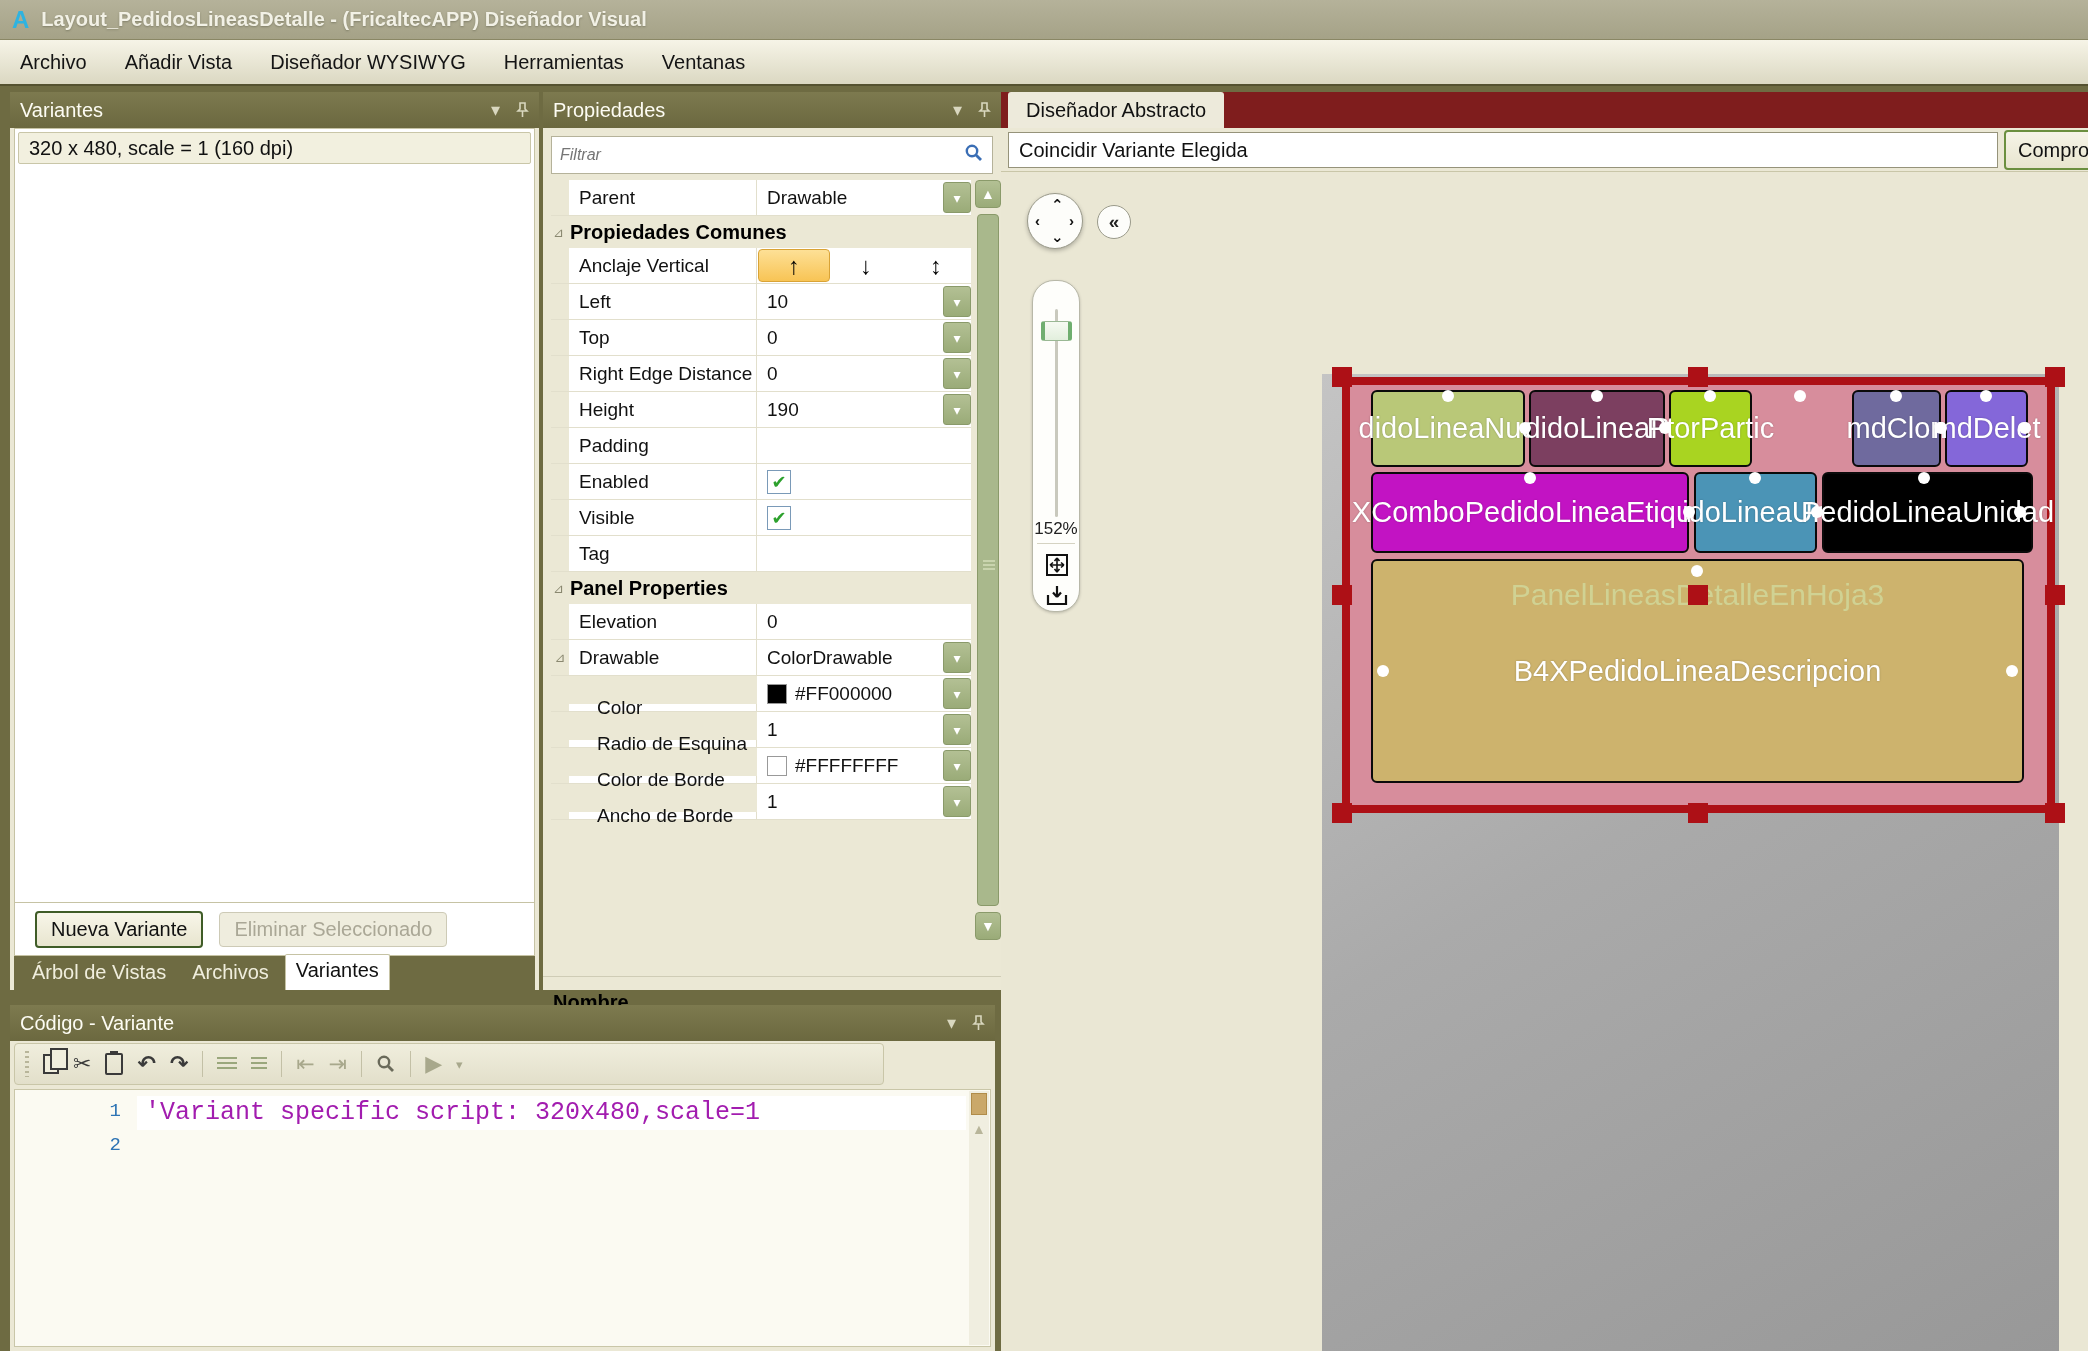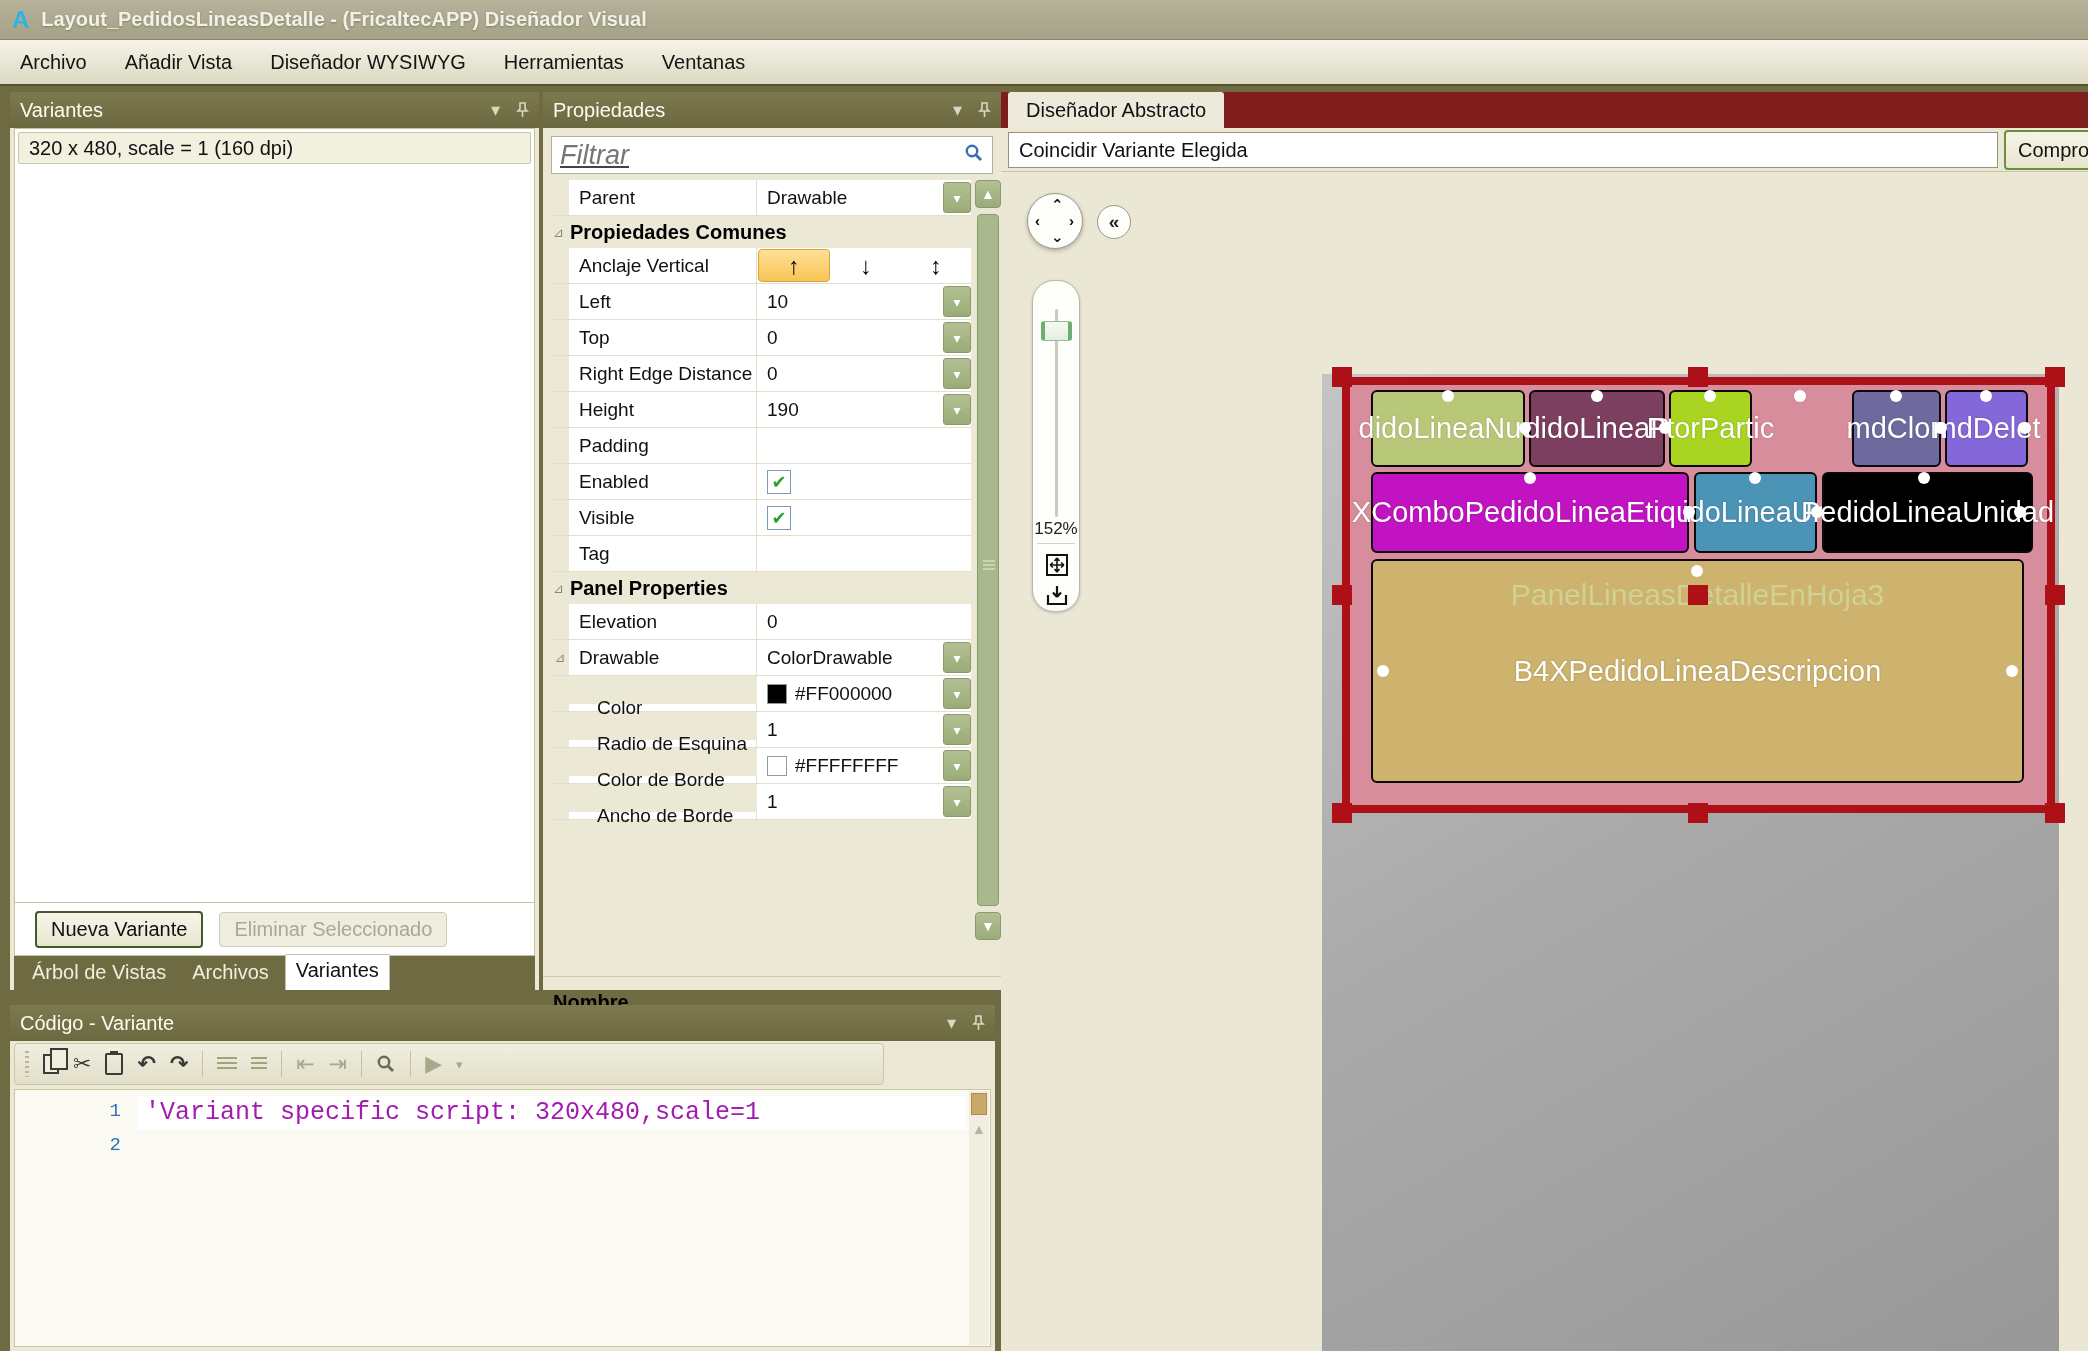--- a/index.html
+++ b/index.html
@@ -38,22 +38,22 @@
   .btn { font-size:20px; padding:5px 14px; border-radius:4px; background:linear-gradient(#f8f6e9,#e8e5cf); }
   .btn.primary { border:2px solid #3f5c27; color:#111; }
   .btn.disabled { border:1px solid #cdcab6; color:#aaa796; background:#efedde; }
   .v-tabs { left:4px; top:864px; right:4px; height:34px; display:flex; align-items:flex-end; gap:6px; padding-left:8px; }
   .vtab { font-size:20px; color:#f0eedd; padding:4px 10px 6px; }
   .vtab.active { background:#ffffff; color:#111; border:1px solid #c6c3a4; border-bottom:none; border-radius:2px 2px 0 0; padding-bottom:8px; }
 
   
   .filterwrap { left:8px; top:44px; right:8px; height:38px; background:#fff; border:1px solid #b5b29a;
     display:flex; align-items:center; padding:0 8px; }
-  .filterwrap input { flex:1; border:none; outline:none; font-size:27px; font-style:italic; color:#444;
-    font-family:inherit; background:transparent;text-decoration:underline; }
+  .filterwrap input { flex:1; border:none; outline:none; font-size:16px; font-style:italic; color:#444;
+    font-family:inherit; background:transparent; }
   .pgrid { left:8px; top:88px; width:420px; background:#ebe8d5; }
   .prow { display:flex; height:36px; border-bottom:1px solid #e2dfcc; background:#ebe8d5; }
   .pgut { width:18px; display:flex; align-items:center; justify-content:center; }
   .tri { color:#8a8870; font-size:13px; line-height:1; }
   .plabel { width:188px; background:#fff; border-right:1px solid #e2dfcc; display:flex; align-items:center;
     padding-left:10px; font-size:19px; color:#111; }
   .plabel.ind { padding-left:28px;margin-top:28px; }
   .pvalue { flex:1; background:#fff; display:flex; align-items:center; padding-left:10px; font-size:19px; color:#111; position:relative; }
   .grow { height:32px; display:flex; align-items:center; gap:6px; padding-left:2px; }
   .grow b { font-size:20px; color:#000; }

